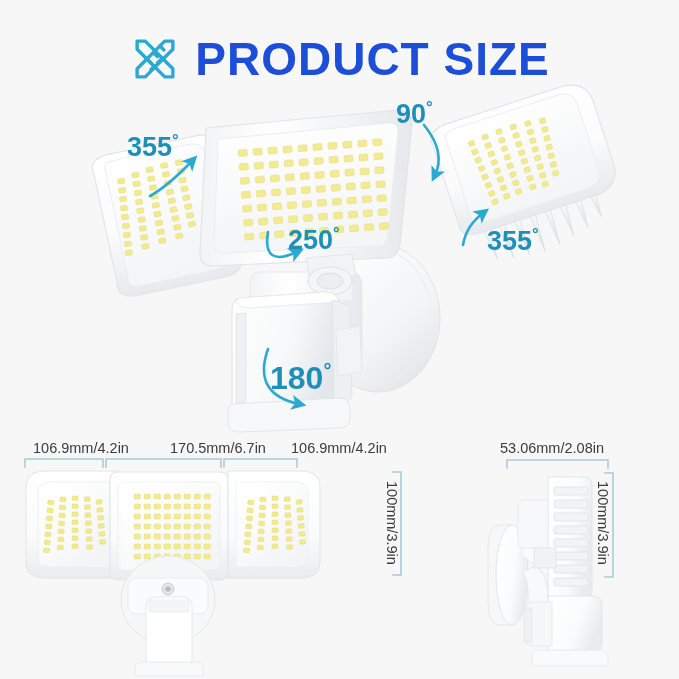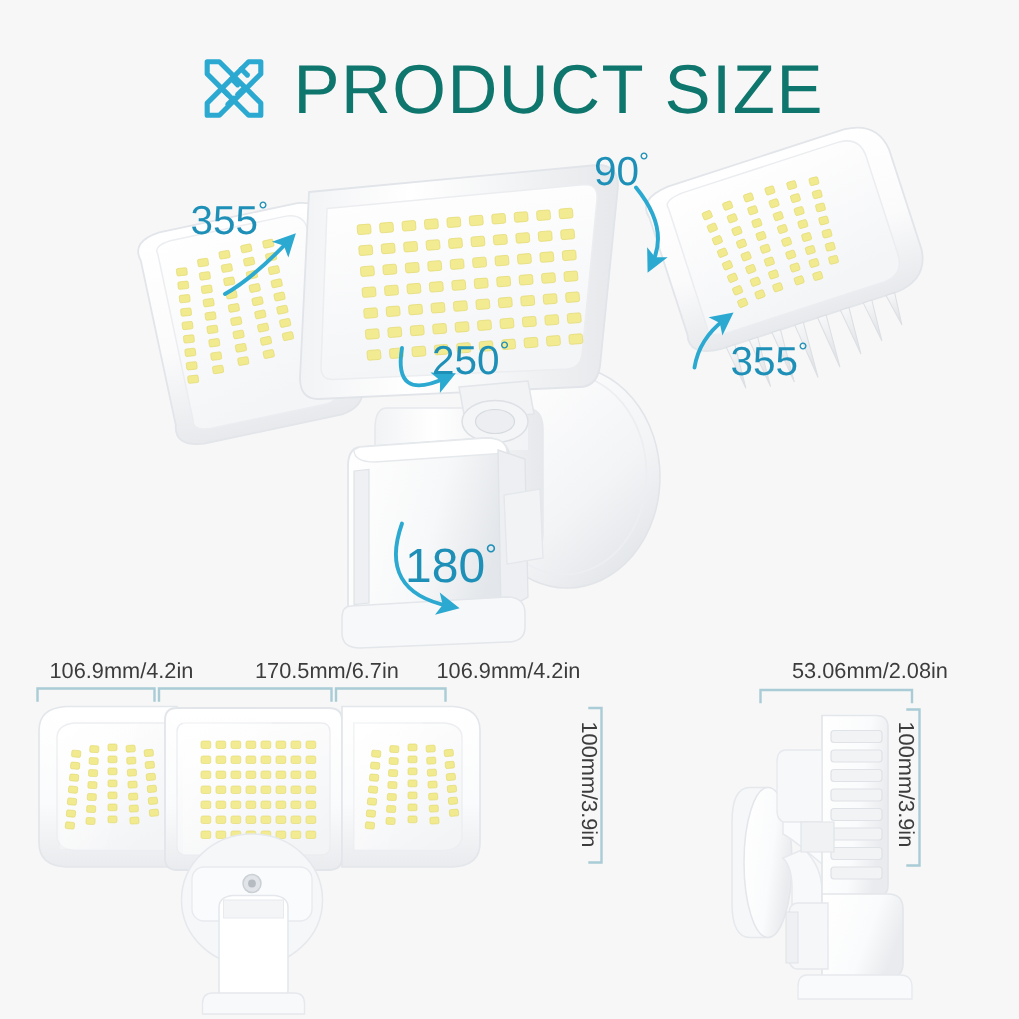--- a/index.html
+++ b/index.html
@@ -12,47 +12,47 @@
   }
   #stage{position:absolute;left:0;top:0;width:679px;height:679px;}
 
   
   .header{
     position:absolute; left:0; top:26px; width:679px; height:66px;
     display:flex; align-items:center; justify-content:center; gap:14px;
   }
   .header-icon{width:52px;height:52px;display:block;}
   .header-title{
-    font-size:46px; font-weight:normal; letter-spacing:1px;
-    color:#0f766e; line-height:1; white-space:nowrap;
+    font-size:46px; font-weight:bold; letter-spacing:1px;
+    color:#1d4ed8; line-height:1; white-space:nowrap;
     font-family:"Liberation Sans", sans-serif;
   }
 
   
   .angle{
-    position:absolute; color:#1E90B8; font-weight:normal;
+    position:absolute; color:#1E90B8; font-weight:bold;
     font-family:"Liberation Sans", sans-serif;
     white-space:nowrap; line-height:1;text-align:center;
   }
   .angle .deg{font-size:0.62em; vertical-align:super;}
   .a355a{left:127px; top:133px; font-size:27px;}
   .a90  {left:396px; top:100px; font-size:27px;}
   .a135 {left:288px; top:226px; font-size:27px;}
   .a355b{left:487px; top:227px; font-size:27px;}
   .a180 {left:270px; top:361px; font-size:32px;}
 
   
   .dim{
     position:absolute; color:#3c3c3c; font-size:14.5px;
     font-family:"Liberation Sans", sans-serif; white-space:nowrap;
   }
   .dim-left  {left:33px;  top:440px;}
   .dim-mid   {left:170px; top:440px;}
   .dim-right {left:291px; top:440px;}
-  .dim-sv    {left:528px; top:440px;}
+  .dim-sv    {left:500px; top:440px;}
   .dim-vert-left{
     left:400px; top:481px; transform:rotate(90deg);
     transform-origin:left top; 
   }
   .dim-vert-right{
     left:611px; top:481px; transform:rotate(90deg);
     transform-origin:left top;
   }
 
   

